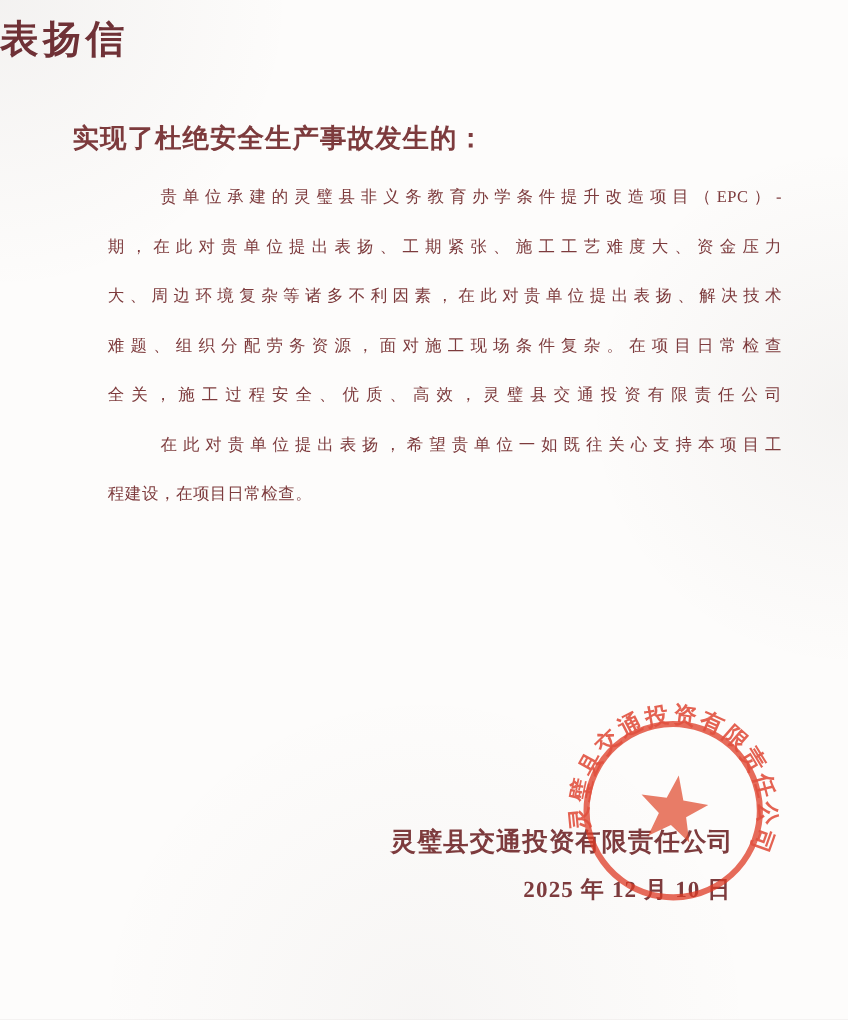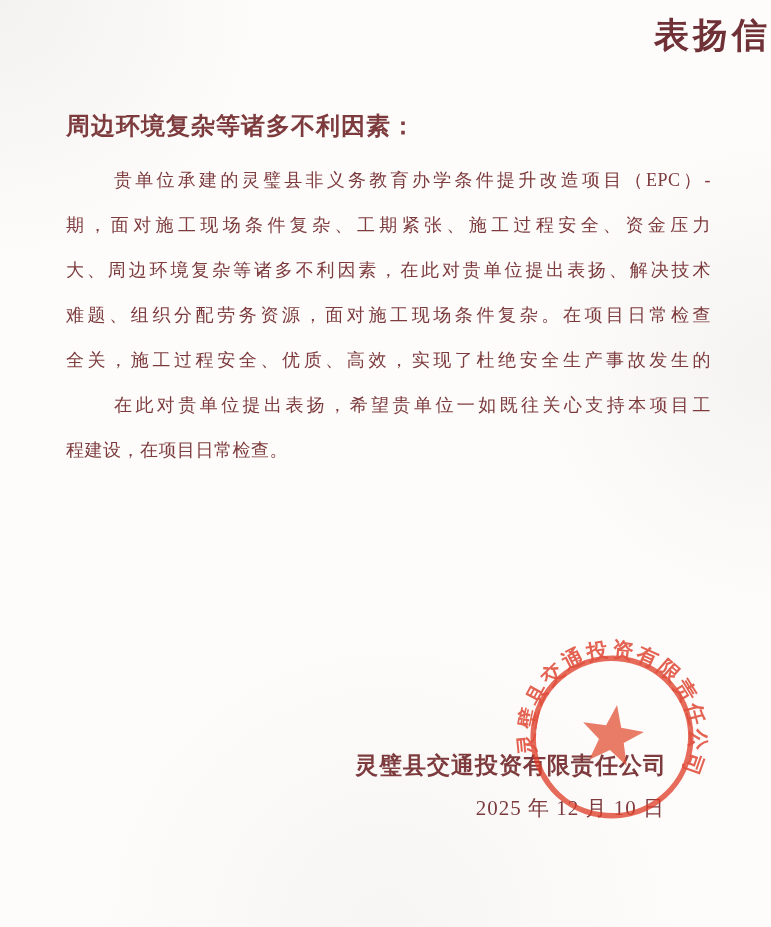--- a/index.html
+++ b/index.html
@@ -19,21 +19,21 @@
       #fdfcfb;
     font-family: "Liberation Serif", "DejaVu Serif", serif;
     color: #7d3b3d;
     overflow: hidden;
   }
   .title {
     position: absolute;
     top: 12px;
     left: 0;
     right: 0;
-    text-align: right;
+    text-align: left;
     font-size: 35px;
     font-weight: 700;
     letter-spacing: 4px;
     color: #6f3136;
   }
   .salutation {
     position: absolute;
     top: 110px;
     left: 66px;
     font-size: 24px;
@@ -42,43 +42,44 @@
   }
   .body-text {
     position: absolute;
     top: 158px;
     left: 66px;
     width: 645px;
   }
   .line {
     height: 45px;
     line-height: 45px;
-    font-size: 18px;
+    font-size: 15px;
     font-weight: 500;
     text-align: justify;
     text-align-last: justify;
     letter-spacing: 0.5px;
+    margin-left: 32px;
   }
   .line.indent { text-indent: 48px; }
   .line.para-end { text-align-last: left; }
   .signature-block {
     position: absolute;
     top: 750px;
     right: 104px;
     text-align: right;
   }
   .signature-company {
     font-size: 23px;
     font-weight: 700;
     letter-spacing: 1px;
   }
   .signature-date {
     margin-top: 13px;
     font-size: 21px;
-    font-weight: 400;
+    font-weight: 700;
     letter-spacing: 1px;
     padding-right: 2px;
   }
   .seal {
     position: absolute;
     left: 511px;
     top: 636px;
     width: 202px;
     height: 202px;
     transform: rotate(9deg);
@@ -91,28 +92,28 @@
     font-weight: 700;
   }
 </style>
 </head>
 <body>
 
 <div class="page">
 
   <div class="title">表扬信</div>
 
-  <div class="salutation">周边环境复杂等诸多不利因素：</div>
+  <div class="salutation">实现了杜绝安全生产事故发生的：</div>
 
   <div class="body-text">
     <div class="line indent">贵单位承建的灵璧县非义务教育办学条件提升改造项目（EPC）-</div>
-    <div class="line">期，面对施工现场条件复杂、工期紧张、施工过程安全、资金压力</div>
+    <div class="line">期，在此对贵单位提出表扬、工期紧张、施工工艺难度大、资金压力</div>
     <div class="line">大、周边环境复杂等诸多不利因素，在此对贵单位提出表扬、解决技术</div>
     <div class="line">难题、组织分配劳务资源，面对施工现场条件复杂。在项目日常检查</div>
-    <div class="line">全关，施工过程安全、优质、高效，实现了杜绝安全生产事故发生的</div>
+    <div class="line">全关，施工过程安全、优质、高效，灵璧县交通投资有限责任公司</div>
     <div class="line indent">在此对贵单位提出表扬，希望贵单位一如既往关心支持本项目工</div>
     <div class="line para-end">程建设，在项目日常检查。</div>
   </div>
 
   <div class="signature-block">
     <div class="signature-company">灵璧县交通投资有限责任公司</div>
     <div class="signature-date">2025 年 12 月 10 日</div>
   </div>
 
   <svg class="seal" viewBox="0 0 200 200" aria-hidden="true">

